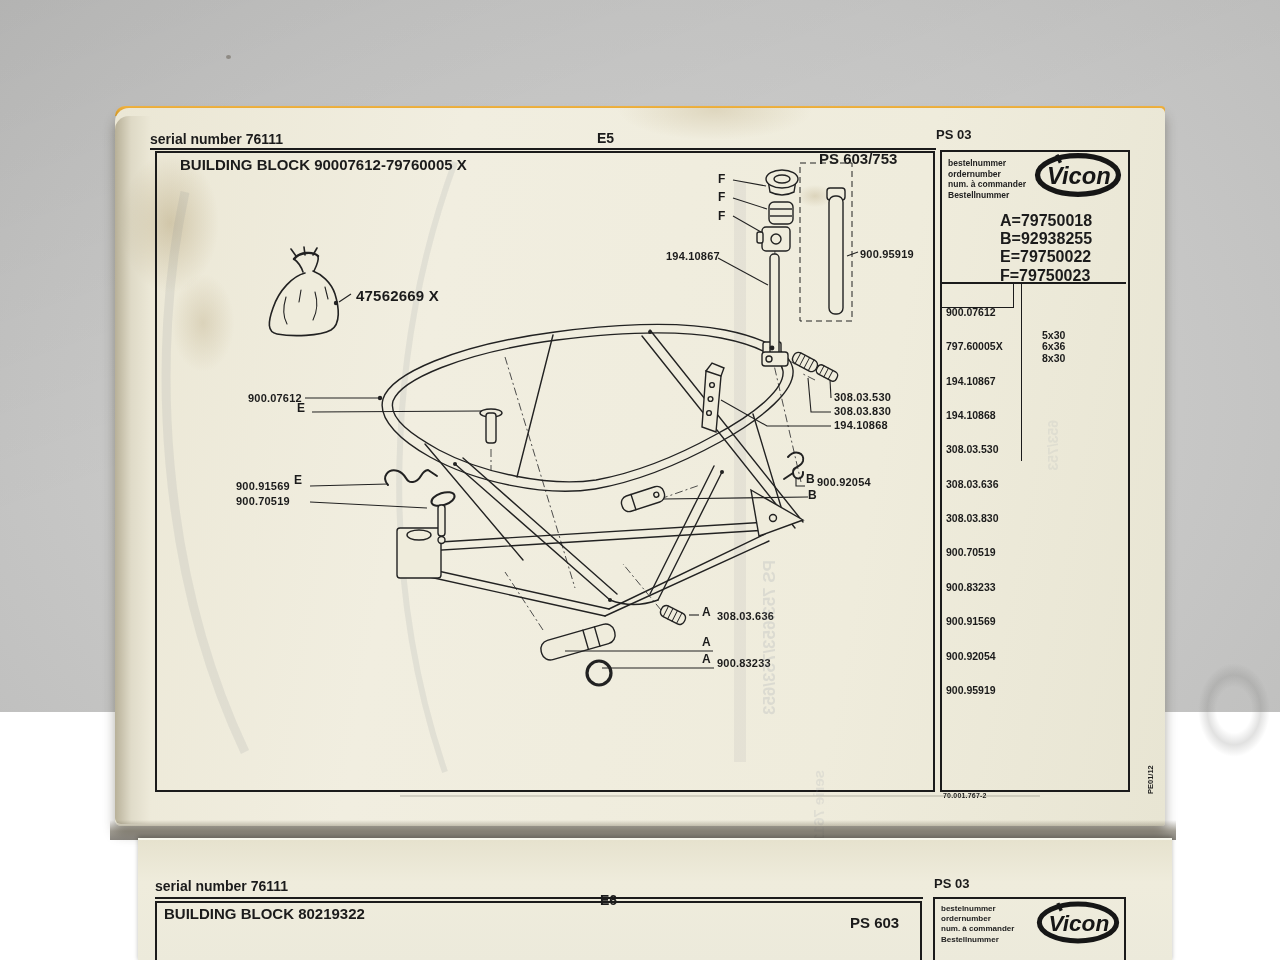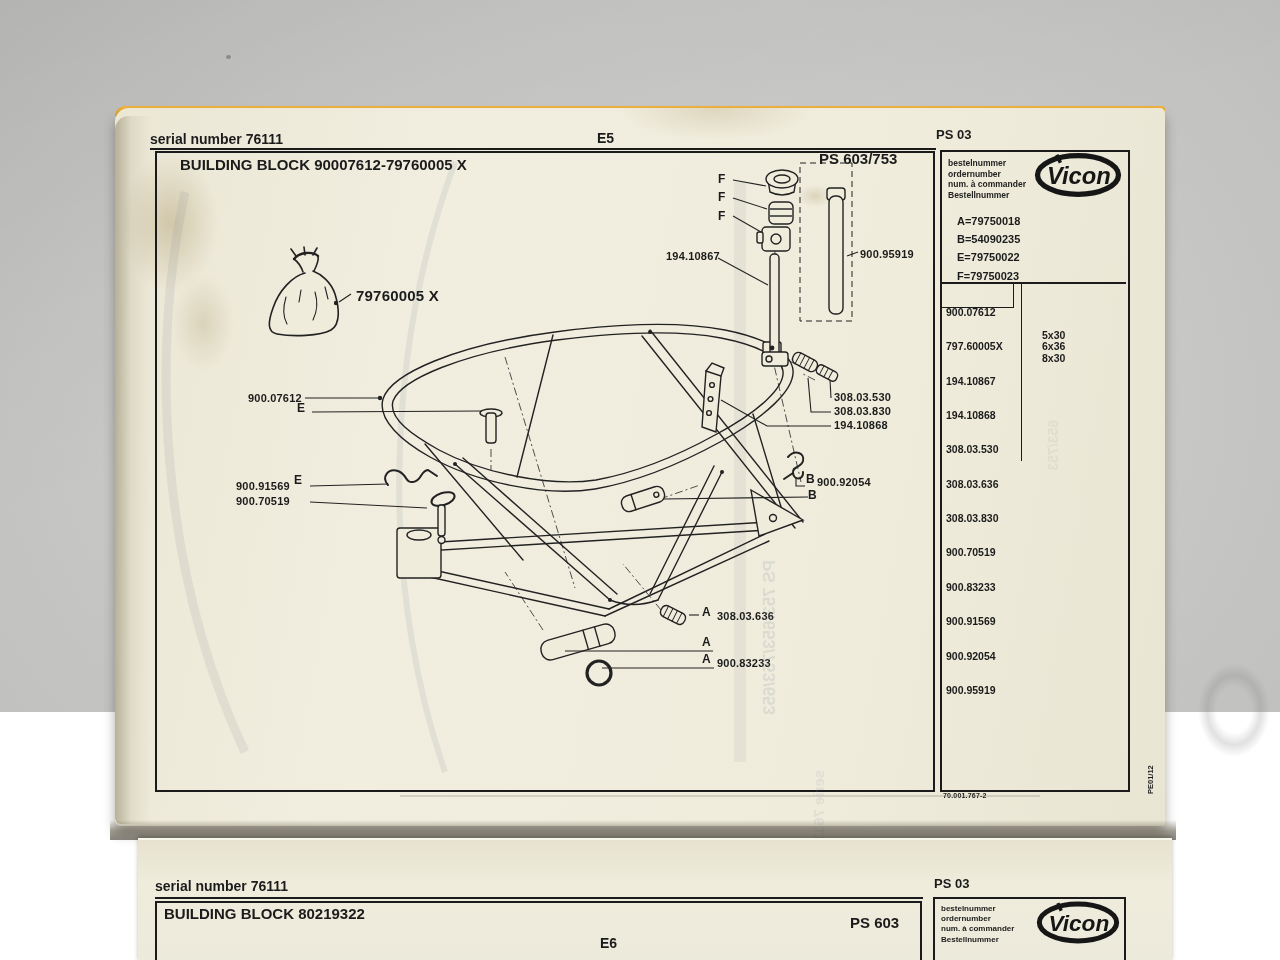--- a/index.html
+++ b/index.html
@@ -71,23 +71,23 @@
     <div>bestelnummer</div>
     <div>ordernumber</div>
     <div>num. à commander</div>
     <div>Bestellnummer</div>
   </div>
   <svg class="abs" style="left:1034px;top:152px;" width="88" height="46" viewBox="0 0 100 52">
     <ellipse cx="50" cy="26" rx="46" ry="22" fill="none" stroke="#161616" stroke-width="6"></ellipse>
     <text x="51" y="36" text-anchor="middle" font-size="27" font-weight="bold" font-style="italic" fill="#161616">Vicon</text>
     <line x1="30" y1="12" x2="26" y2="3" stroke="#161616" stroke-width="4"></line>
   </svg>
-  <div class="abs b" style="left:957px;top:212px;font-size:11px;line-height:18.2px;">
+  <div class="abs b" style="left:1000px;top:212px;font-size:16px;line-height:18.2px;">
     <div>A=79750018</div>
-    <div>B=54090235</div>
+    <div>B=92938255</div>
     <div>E=79750022</div>
     <div>F=79750023</div>
   </div>
   <div class="abs rule" style="left:940px;top:282px;width:186px;height:1.5px;"></div>
   <div class="abs plist" style="left:946px;top:284px;">
     <div>900.07612</div>
     <div>797.60005X</div>
     <div>194.10867</div>
     <div>194.10868</div>
     <div>308.03.530</div>
@@ -254,21 +254,21 @@
         <circle cx="617" cy="196" r="2.4"></circle>
         <circle cx="455" cy="448" r="2"></circle>
     </g>
   </svg>
 
   <div class="abs dlabel fs12" style="left:718px;top:172px;">F</div>
   <div class="abs dlabel fs12" style="left:718px;top:190px;">F</div>
   <div class="abs dlabel fs12" style="left:718px;top:209px;">F</div>
   <div class="abs dlabel fs11" style="left:666px;top:250px;">194.10867</div>
   <div class="abs dlabel fs11" style="left:860px;top:248px;">900.95919</div>
-  <div class="abs dlabel fs15" style="left:356px;top:287px;">79760005 X</div>
+  <div class="abs dlabel fs15" style="left:356px;top:287px;">47562669 X</div>
   <div class="abs dlabel fs11" style="left:248px;top:392px;">900.07612</div>
   <div class="abs dlabel fs12" style="left:297px;top:401px;">E</div>
   <div class="abs dlabel fs11" style="left:236px;top:480px;">900.91569</div>
   <div class="abs dlabel fs12" style="left:294px;top:473px;">E</div>
   <div class="abs dlabel fs11" style="left:236px;top:495px;">900.70519</div>
   <div class="abs dlabel fs11" style="left:834px;top:391px;">308.03.530</div>
   <div class="abs dlabel fs11" style="left:834px;top:405px;">308.03.830</div>
   <div class="abs dlabel fs11" style="left:834px;top:419px;">194.10868</div>
   <div class="abs dlabel fs12" style="left:806px;top:472px;">B</div>
   <div class="abs dlabel fs11" style="left:817px;top:476px;">900.92054</div>
@@ -281,21 +281,21 @@
 
   <div class="abs ghost" style="left:760px;top:560px;font-size:17px;transform:rotate(-90deg) scaleX(-1);transform-origin:left top;">PS 753/653/753/653</div>
   <div class="abs ghost" style="left:810px;top:770px;font-size:15px;transform:rotate(-90deg) scaleX(-1);transform-origin:left top;color:rgba(140,148,165,.16);">serie 76111</div>
   <div class="abs ghost" style="left:1045px;top:420px;font-size:14px;transform:rotate(-90deg) scaleX(-1);transform-origin:left top;color:rgba(150,155,170,.14);">653/753</div>
 
   <div class="abs fold"></div>
   <div class="abs page2"></div>
 
   <div class="abs b fs14" style="left:155px;top:878px;">serial number 76111</div>
   <div class="abs rule" style="left:155px;top:897px;width:768px;height:2.3px;"></div>
-  <div class="abs b fs14" style="left:600px;top:935px;">E6</div>
+  <div class="abs b fs14" style="left:600px;top:892px;">E6</div>
   <div class="abs" style="left:155px;top:901px;width:763px;height:59px;border:2.4px solid #1b1b1b;border-bottom:none;"></div>
   <div class="abs b fs15" style="left:164px;top:905px;">BUILDING BLOCK 80219322</div>
   <div class="abs b fs15" style="left:850px;top:914px;">PS 603</div>
   <div class="abs b fs13" style="left:934px;top:876px;">PS 03</div>
   <div class="abs" style="left:933px;top:897px;width:189px;height:63px;border:2.4px solid #1b1b1b;border-bottom:none;"></div>
   <div class="abs panel-small" style="left:941px;top:904px;font-size:8px;line-height:10.2px;">
     <div>bestelnummer</div>
     <div>ordernumber</div>
     <div>num. à commander</div>
     <div>Bestellnummer</div>

